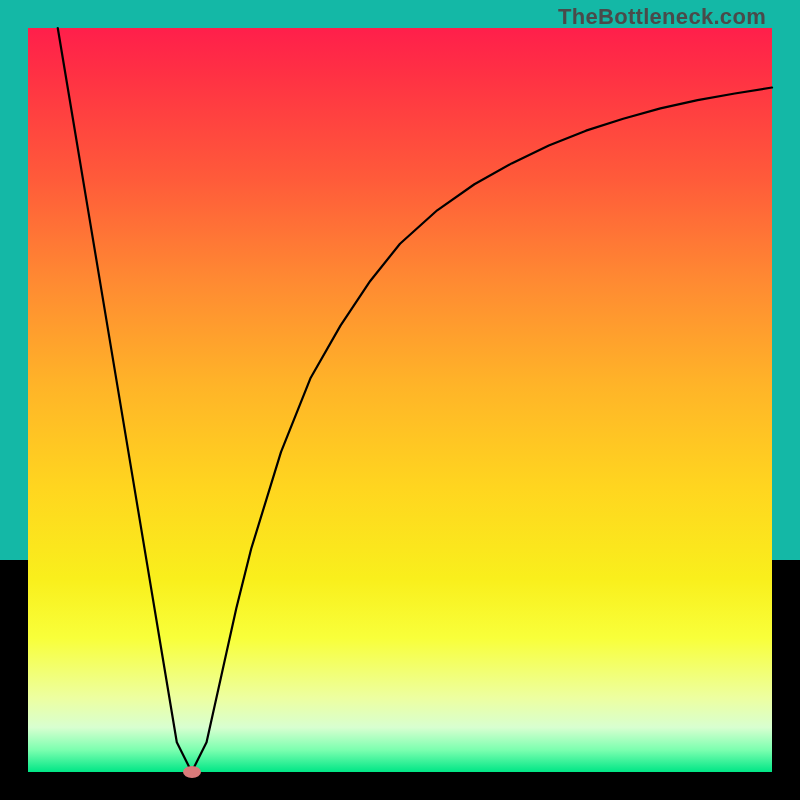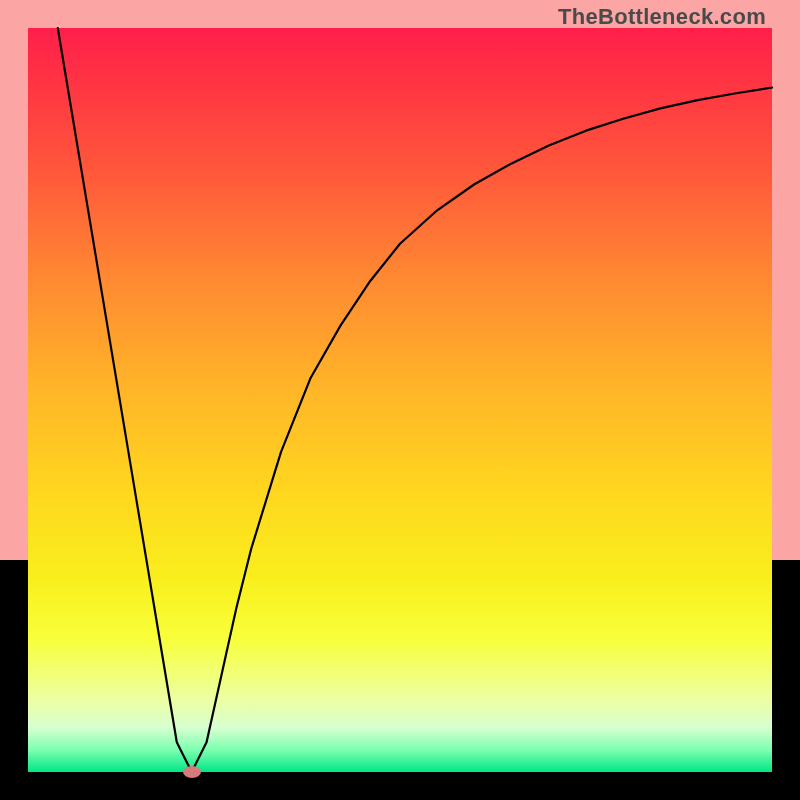--- a/index.html
+++ b/index.html
@@ -7,21 +7,21 @@
     padding: 0;
     width: 800px;
     height: 800px;
     background: #000;
     overflow: hidden;
     font-family: Arial, Helvetica, sans-serif;
   }
   .outer {
     width: 800px;
     height: 560px;
-    background: #fca5a5;
+    background: #14b8a6;
     position: relative;
   }
   .plot {
     position: absolute;
     left: 28px;
     top: 28px;
     width: 744px;
     height: 744px;
     background: linear-gradient(
       to bottom,

